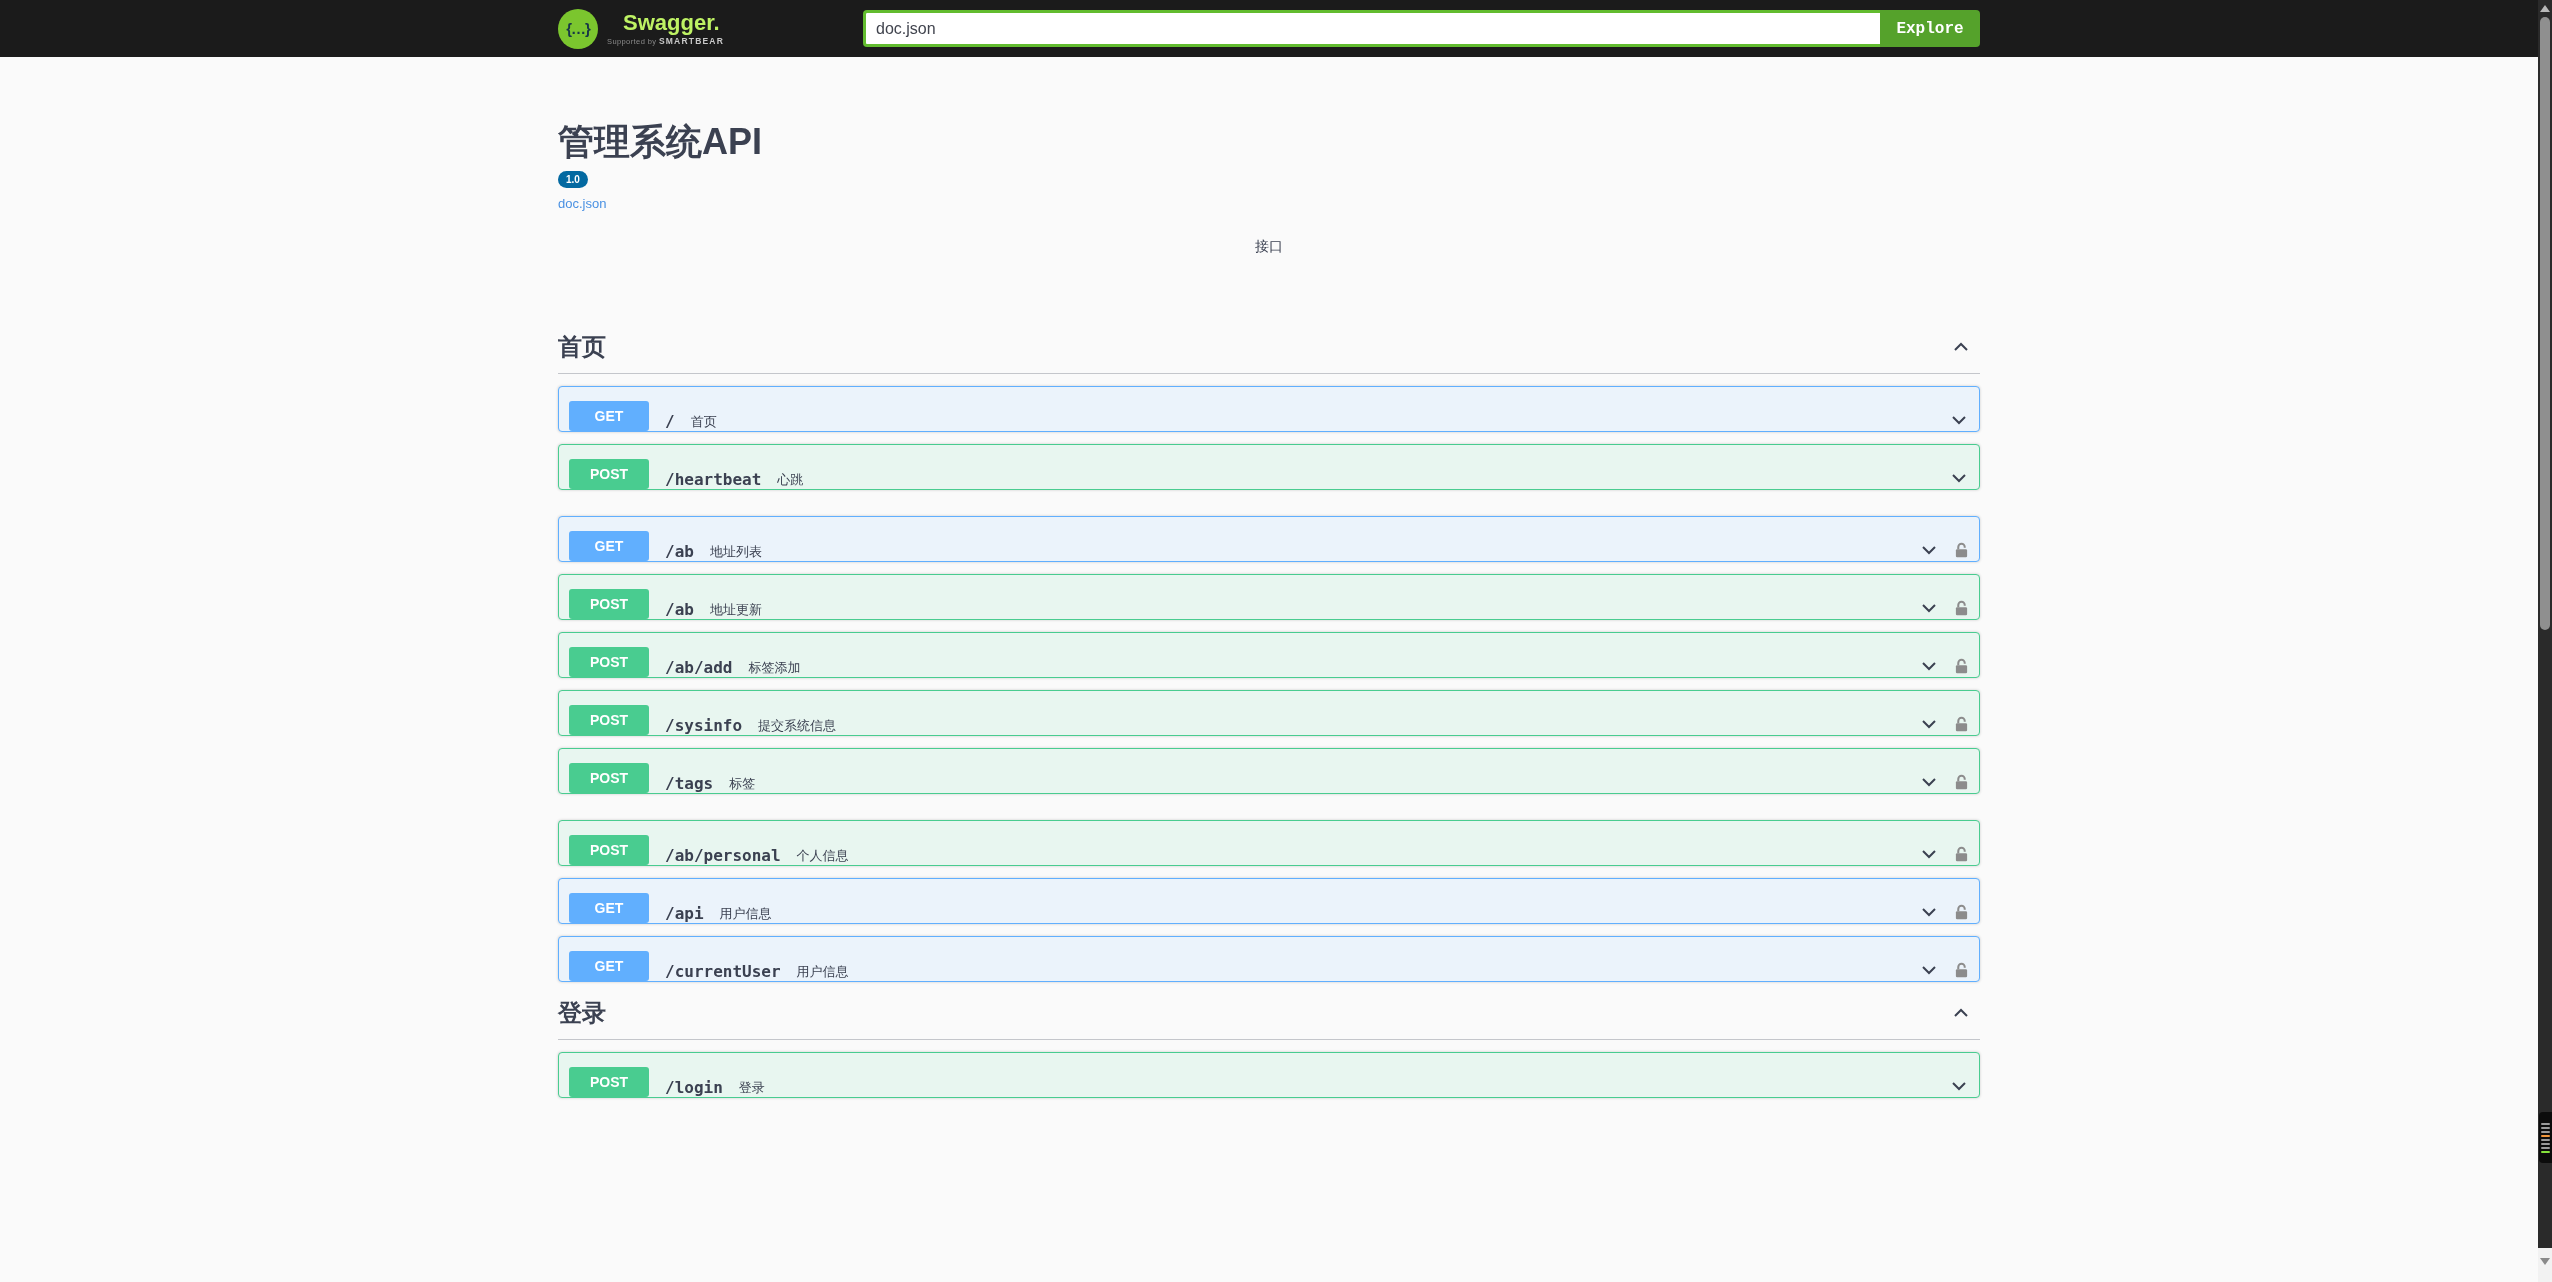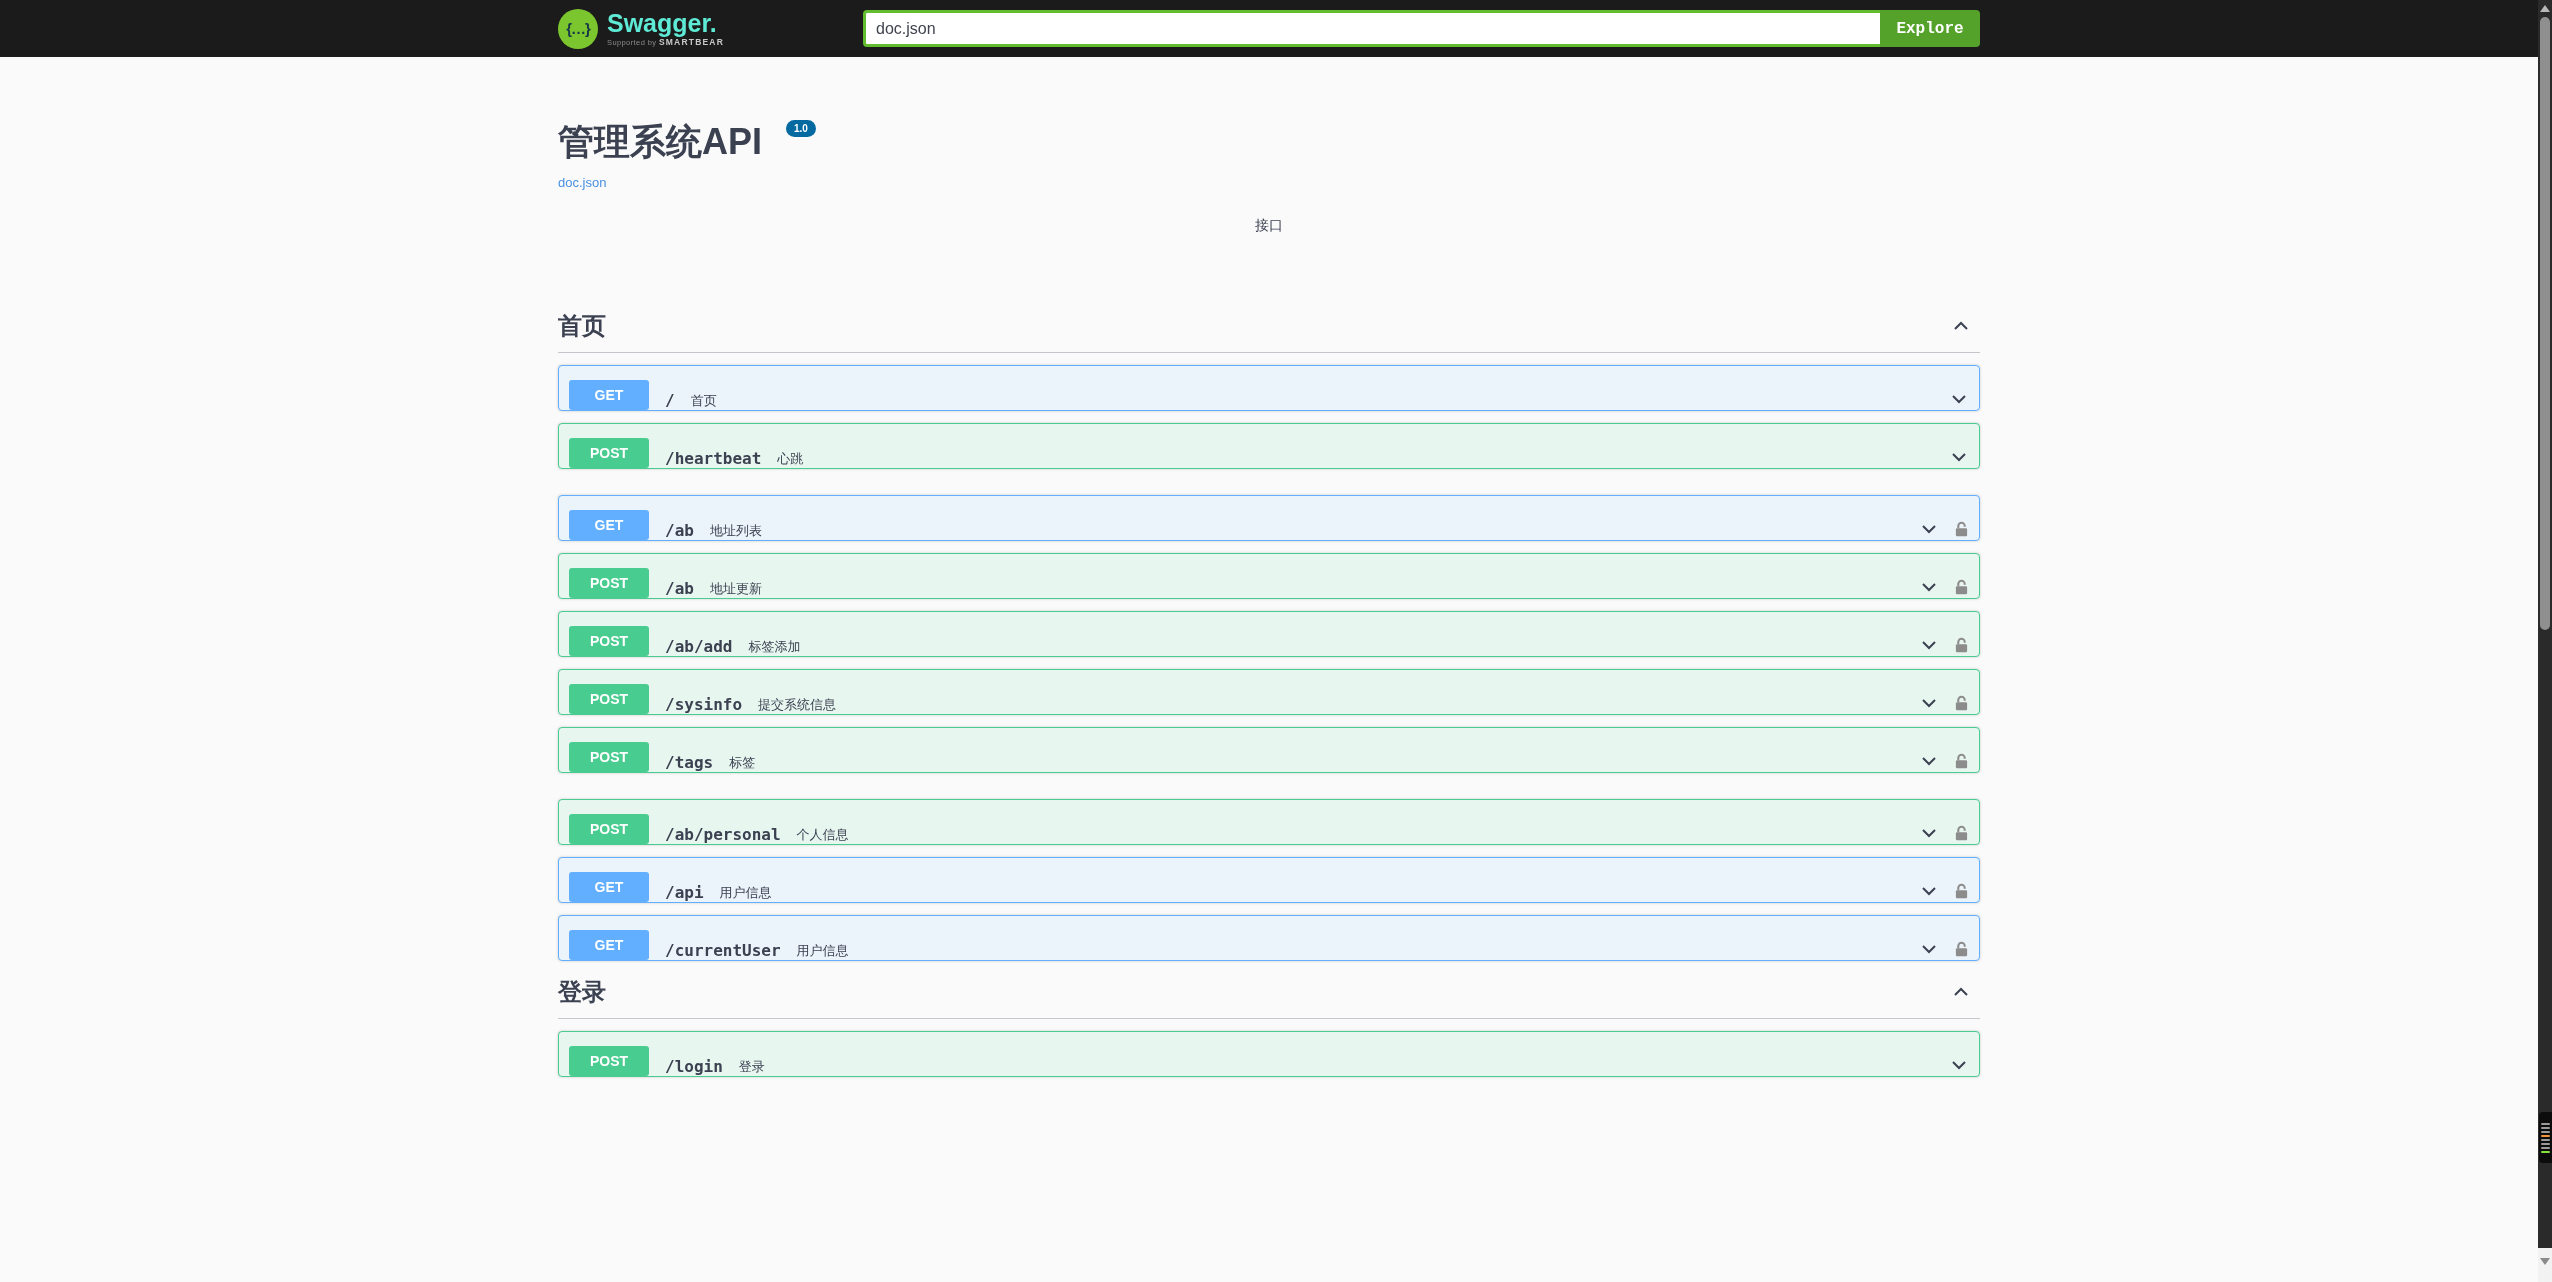--- a/index.html
+++ b/index.html
@@ -9,33 +9,33 @@
   .wrapper { width:1422px; margin:0 auto; }
 
   
   .topbar { background:#1b1b1b; height:57px; }
   .topbar .wrapper { display:flex; align-items:center; height:100%; }
   .logo { display:flex; align-items:center; gap:9px; }
   .logo-circle { width:40px; height:40px; border-radius:50%; background:#7bc62e; color:#173647;
     display:flex; align-items:center; justify-content:center; font-weight:bold; font-size:15px;
     letter-spacing:-1px; }
   .logo-text-stack { display:flex; flex-direction:column; line-height:1.05; }
-  .logo-title { color:#5eead4; font-size:25px; font-weight:700; }
+  .logo-title { color:#bef264; font-size:22px; font-weight:700;margin-left:16px; }
   .logo-sub { font-size:7.5px; color:#8a8a8a; letter-spacing:.4px; margin-top:2px; }
   .logo-sub b { color:#c9c9c9; font-size:8.5px; letter-spacing:1.2px; }
   .search-form { margin-left:auto; display:flex; align-items:stretch; height:37px; width:1117px; }
   .search-input { flex:1; border:3px solid #62bc2f; border-right:none; border-radius:4px 0 0 4px;
     font-size:16px; padding:0 10px; color:#41444e; outline:none; background:#fff;
     font-family:"Liberation Sans",sans-serif; }
   .explore-btn { width:100px; background:#55a22b; color:#fff; font-weight:700; font-size:16px;
     border:none; border-radius:0 4px 4px 0; cursor:pointer; font-family:Liberation Mono, monospace; }
 
   
   .info-section { padding:61px 0 50px; }
-  .api-title { font-size:36px; font-weight:700; color:#3b4151; display:flex; align-items:flex-start; gap:24px; }
+  .api-title { font-size:36px; font-weight:700; color:#3b4151; display:flex; align-items:flex-start; gap:2px;flex-direction:column; }
   .version-badge { background:#0369a1; color:#fff; font-size:10px; font-weight:700;
     padding:3px 8px; border-radius:57px; margin-top:2px; }
   .base-url { font-family:"DejaVu Sans Mono", monospace; font-size:12.5px; margin-top:9px; color:#3b4151; }
   .spec-link { display:inline-block; margin-top:8px; color:#4990e2; font-size:13px; text-decoration:none; }
   .api-desc { margin-top:26px; font-size:14px; color:#3b4151;text-align:center; }
 
   
   .scheme-container { background:#ffffff; box-shadow:0 1px 2px 0 rgba(0,0,0,.15); padding:29px 0; }
   .auth-wrapper { display:flex; justify-content:flex-end; }
   .authorize-btn { display:flex; align-items:center; gap:11px; border:1px solid #49cc90; color:#49cc90;

